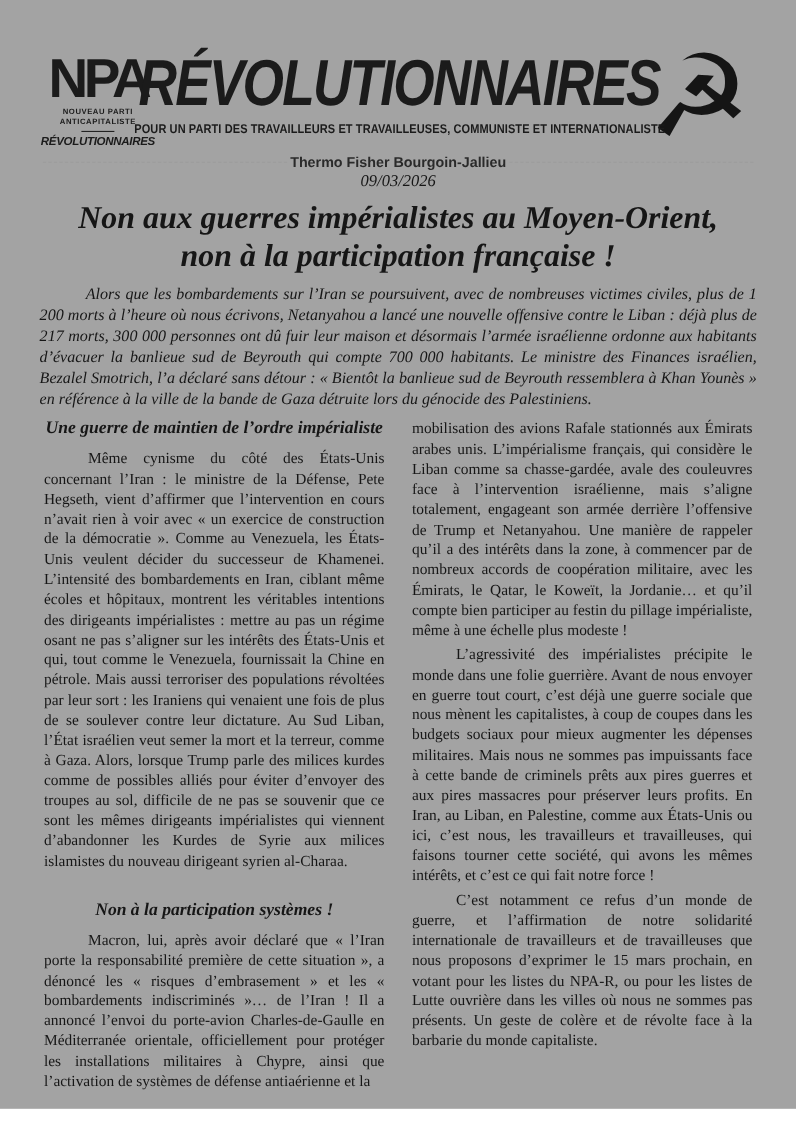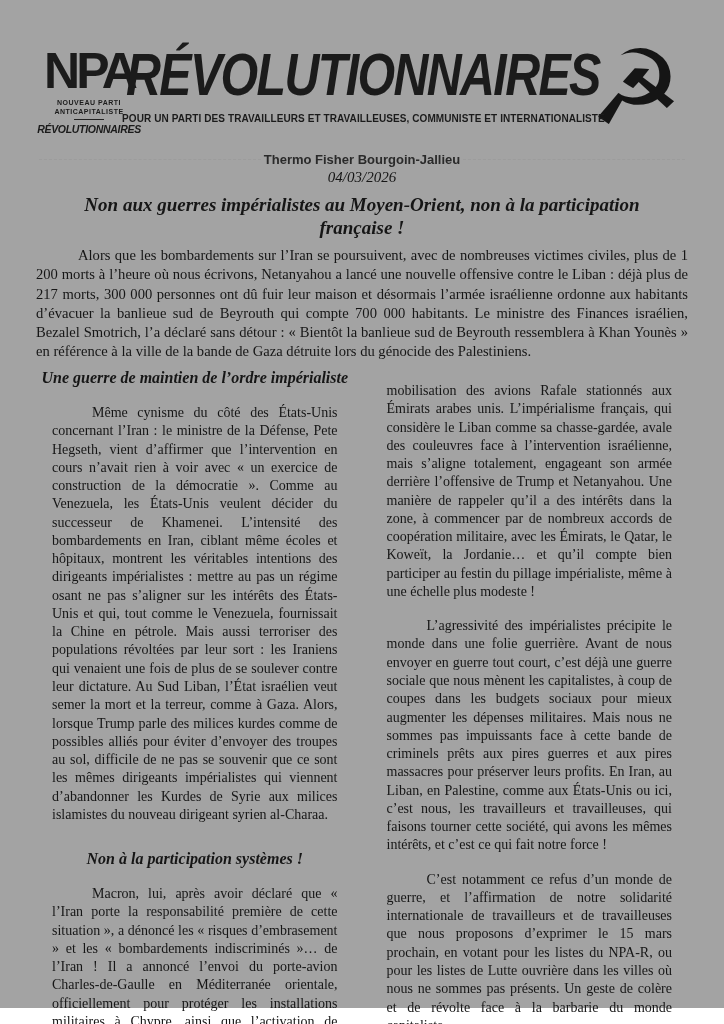--- a/index.html
+++ b/index.html
@@ -52,64 +52,64 @@
     text-align: center;
     font-family: "DejaVu Sans", sans-serif;
     font-size: 104px; line-height: 1.0;
     color: #151515;
     padding-top: 0px;
   }
 
   
   .dateline {
     display: flex; align-items: center;
-    margin-top: 12px;
     font-family: "Liberation Sans", "DejaVu Sans", sans-serif;
     font-weight: bold; font-size: 13px; color: #2a2a2a;
   }
   .dateline::before, .dateline::after {
     content: ""; flex: 1 1 auto;
     border-top: 1.4px dashed #9c9c9c;
     margin: 0 3px;
   }
   .pubdate {
     text-align: center; font-style: italic;
     font-size: 15px; margin-top: 2px;
   }
 
   
   .headline {
     font-weight: bold; font-style: italic;
-    font-size: 19px; line-height: 1.22;
+    font-size: 29px; line-height: 1.22;
     text-align: center;
     max-width: 618px;
     margin: 7px auto 4px auto;
   }
 
   
   .intro {
+    font-style: italic;
     font-size: 14.6px; line-height: 1.31;
     text-align: justify; text-indent: 42px;
     margin: 7px 0 0 0;
   }
 
   
   .columns { display: flex; gap: 17px; margin-top: 5px; }
   .col {
     flex: 1 1 0; min-width: 0;
     font-size: 14px; line-height: 1.305;
     text-align: justify;
   }
   .col h2 {
     font-size: 16px; font-weight: bold; font-style: italic;
     text-align: center; line-height: 1.25;
     margin: 25px 0 9px 0;
   }
   .col h2.first { margin-top: 2px; }
-  .col p { margin: 16px; text-indent: 40px; }
+  .col p { margin: 4px; text-indent: 40px; }
   .col p.continuation { text-indent: 0; }
   .col p.bold { font-weight: normal; }
 </style>
 </head>
 <body>
 
 <div class="page">
 
   <div class="header">
     <div class="npa">
@@ -122,21 +122,21 @@
     <div class="masthead">
       <div class="masthead-title">RÉVOLUTIONNAIRES</div>
       <div class="masthead-subtitle">POUR UN PARTI DES TRAVAILLEURS ET TRAVAILLEUSES, COMMUNISTE ET INTERNATIONALISTE</div>
     </div>
     <div class="hammer">☭</div>
   </div>
 
   <div class="dateline">
     <span>Thermo Fisher Bourgoin-Jallieu</span>
   </div>
-  <div class="pubdate">04/03/2026</div>
+  <div class="pubdate">09/03/2026</div>
 
   <h1 class="headline">Non aux guerres impérialistes au Moyen-Orient, non à la participation française !</h1>
 
   <p class="intro">Alors que les bombardements sur l’Iran se poursuivent, avec de nombreuses victimes civiles, plus de 1 200 morts à l’heure où nous écrivons, Netanyahou a lancé une nouvelle offensive contre le Liban : déjà plus de 217 morts, 300 000 personnes ont dû fuir leur maison et désormais l’armée israélienne ordonne aux habitants d’évacuer la banlieue sud de Beyrouth qui compte 700 000 habitants. Le ministre des Finances israélien, Bezalel Smotrich, l’a déclaré sans détour : « Bientôt la banlieue sud de Beyrouth ressemblera à Khan Younès » en référence à la ville de la bande de Gaza détruite lors du génocide des Palestiniens.</p>
 
   <div class="columns">
     <div class="col">
       <h2 class="first">Une guerre de maintien de l’ordre impérialiste</h2>
       <p>Même cynisme du côté des États-Unis concernant l’Iran : le ministre de la Défense, Pete Hegseth, vient d’affirmer que l’intervention en cours n’avait rien à voir avec « un exercice de construction de la démocratie ». Comme au Venezuela, les États-Unis veulent décider du successeur de Khamenei. L’intensité des bombardements en Iran, ciblant même écoles et hôpitaux, montrent les véritables intentions des dirigeants impérialistes : mettre au pas un régime osant ne pas s’aligner sur les intérêts des États-Unis et qui, tout comme le Venezuela, fournissait la Chine en pétrole. Mais aussi terroriser des populations révoltées par leur sort : les Iraniens qui venaient une fois de plus de se soulever contre leur dictature. Au Sud Liban, l’État israélien veut semer la mort et la terreur, comme à Gaza. Alors, lorsque Trump parle des milices kurdes comme de possibles alliés pour éviter d’envoyer des troupes au sol, difficile de ne pas se souvenir que ce sont les mêmes dirigeants impérialistes qui viennent d’abandonner les Kurdes de Syrie aux milices islamistes du nouveau dirigeant syrien al-Charaa.</p>
       <h2>Non à la participation systèmes !</h2>

